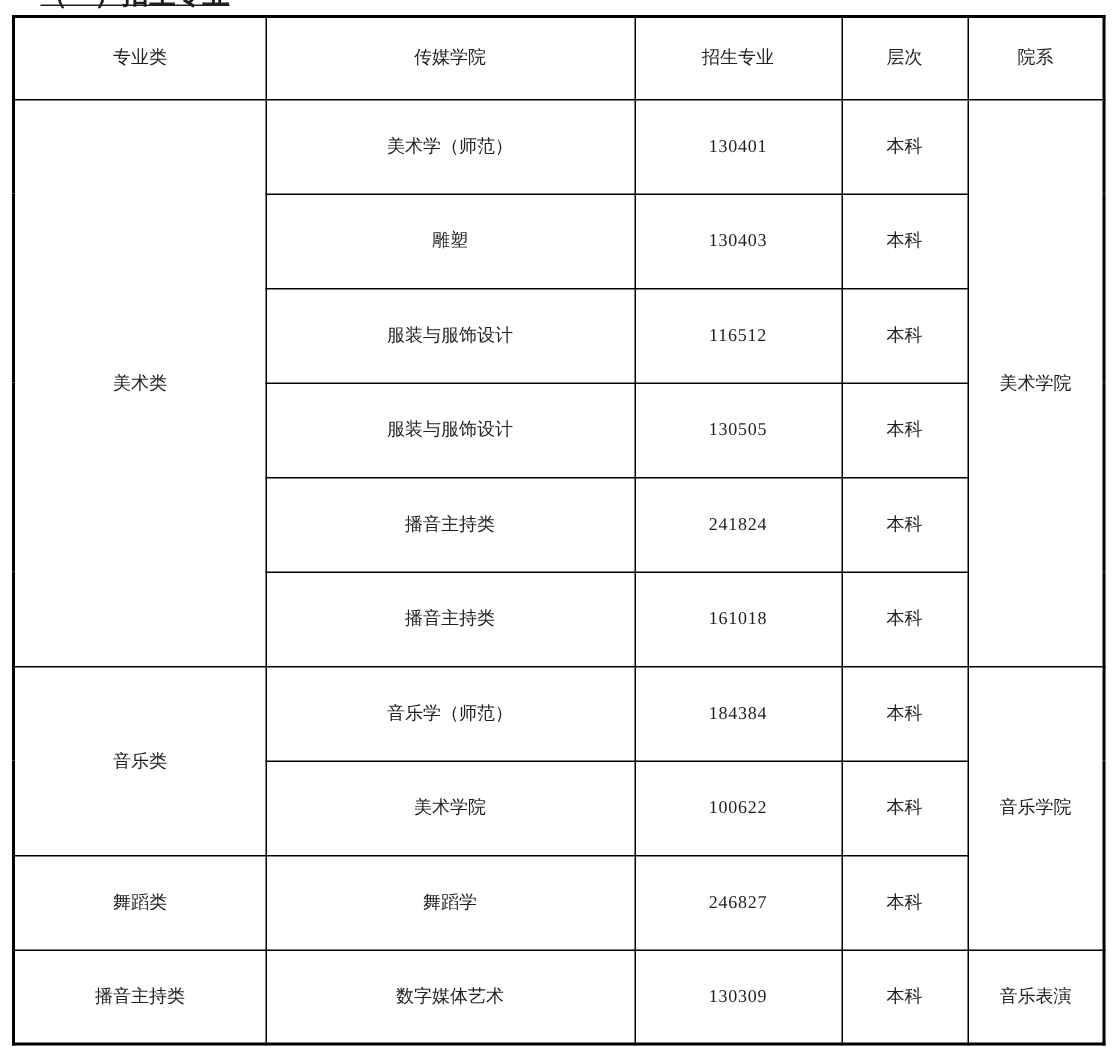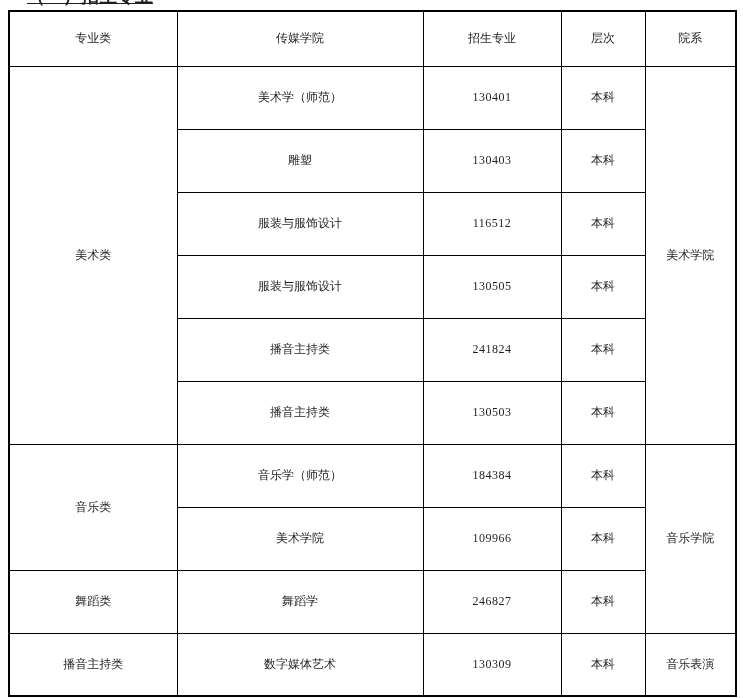--- a/index.html
+++ b/index.html
@@ -95,33 +95,33 @@
         <td class="code-cell">130505</td>
         <td>本科</td>
       </tr>
       <tr class="body-row">
         <td>播音主持类</td>
         <td class="code-cell">241824</td>
         <td>本科</td>
       </tr>
       <tr class="body-row">
         <td>播音主持类</td>
-        <td class="code-cell">130503</td>
+        <td class="code-cell">161018</td>
         <td>本科</td>
       </tr>
       <tr class="body-row">
         <td rowspan="2">音乐类</td>
         <td>音乐学（师范）</td>
         <td class="code-cell">184384</td>
         <td>本科</td>
         <td rowspan="3">音乐学院</td>
       </tr>
       <tr class="body-row">
         <td>美术学院</td>
-        <td class="code-cell">109966</td>
+        <td class="code-cell">100622</td>
         <td>本科</td>
       </tr>
       <tr class="body-row">
         <td>舞蹈类</td>
         <td>舞蹈学</td>
         <td class="code-cell">246827</td>
         <td>本科</td>
       </tr>
       <tr class="body-row">
         <td>播音主持类</td>

